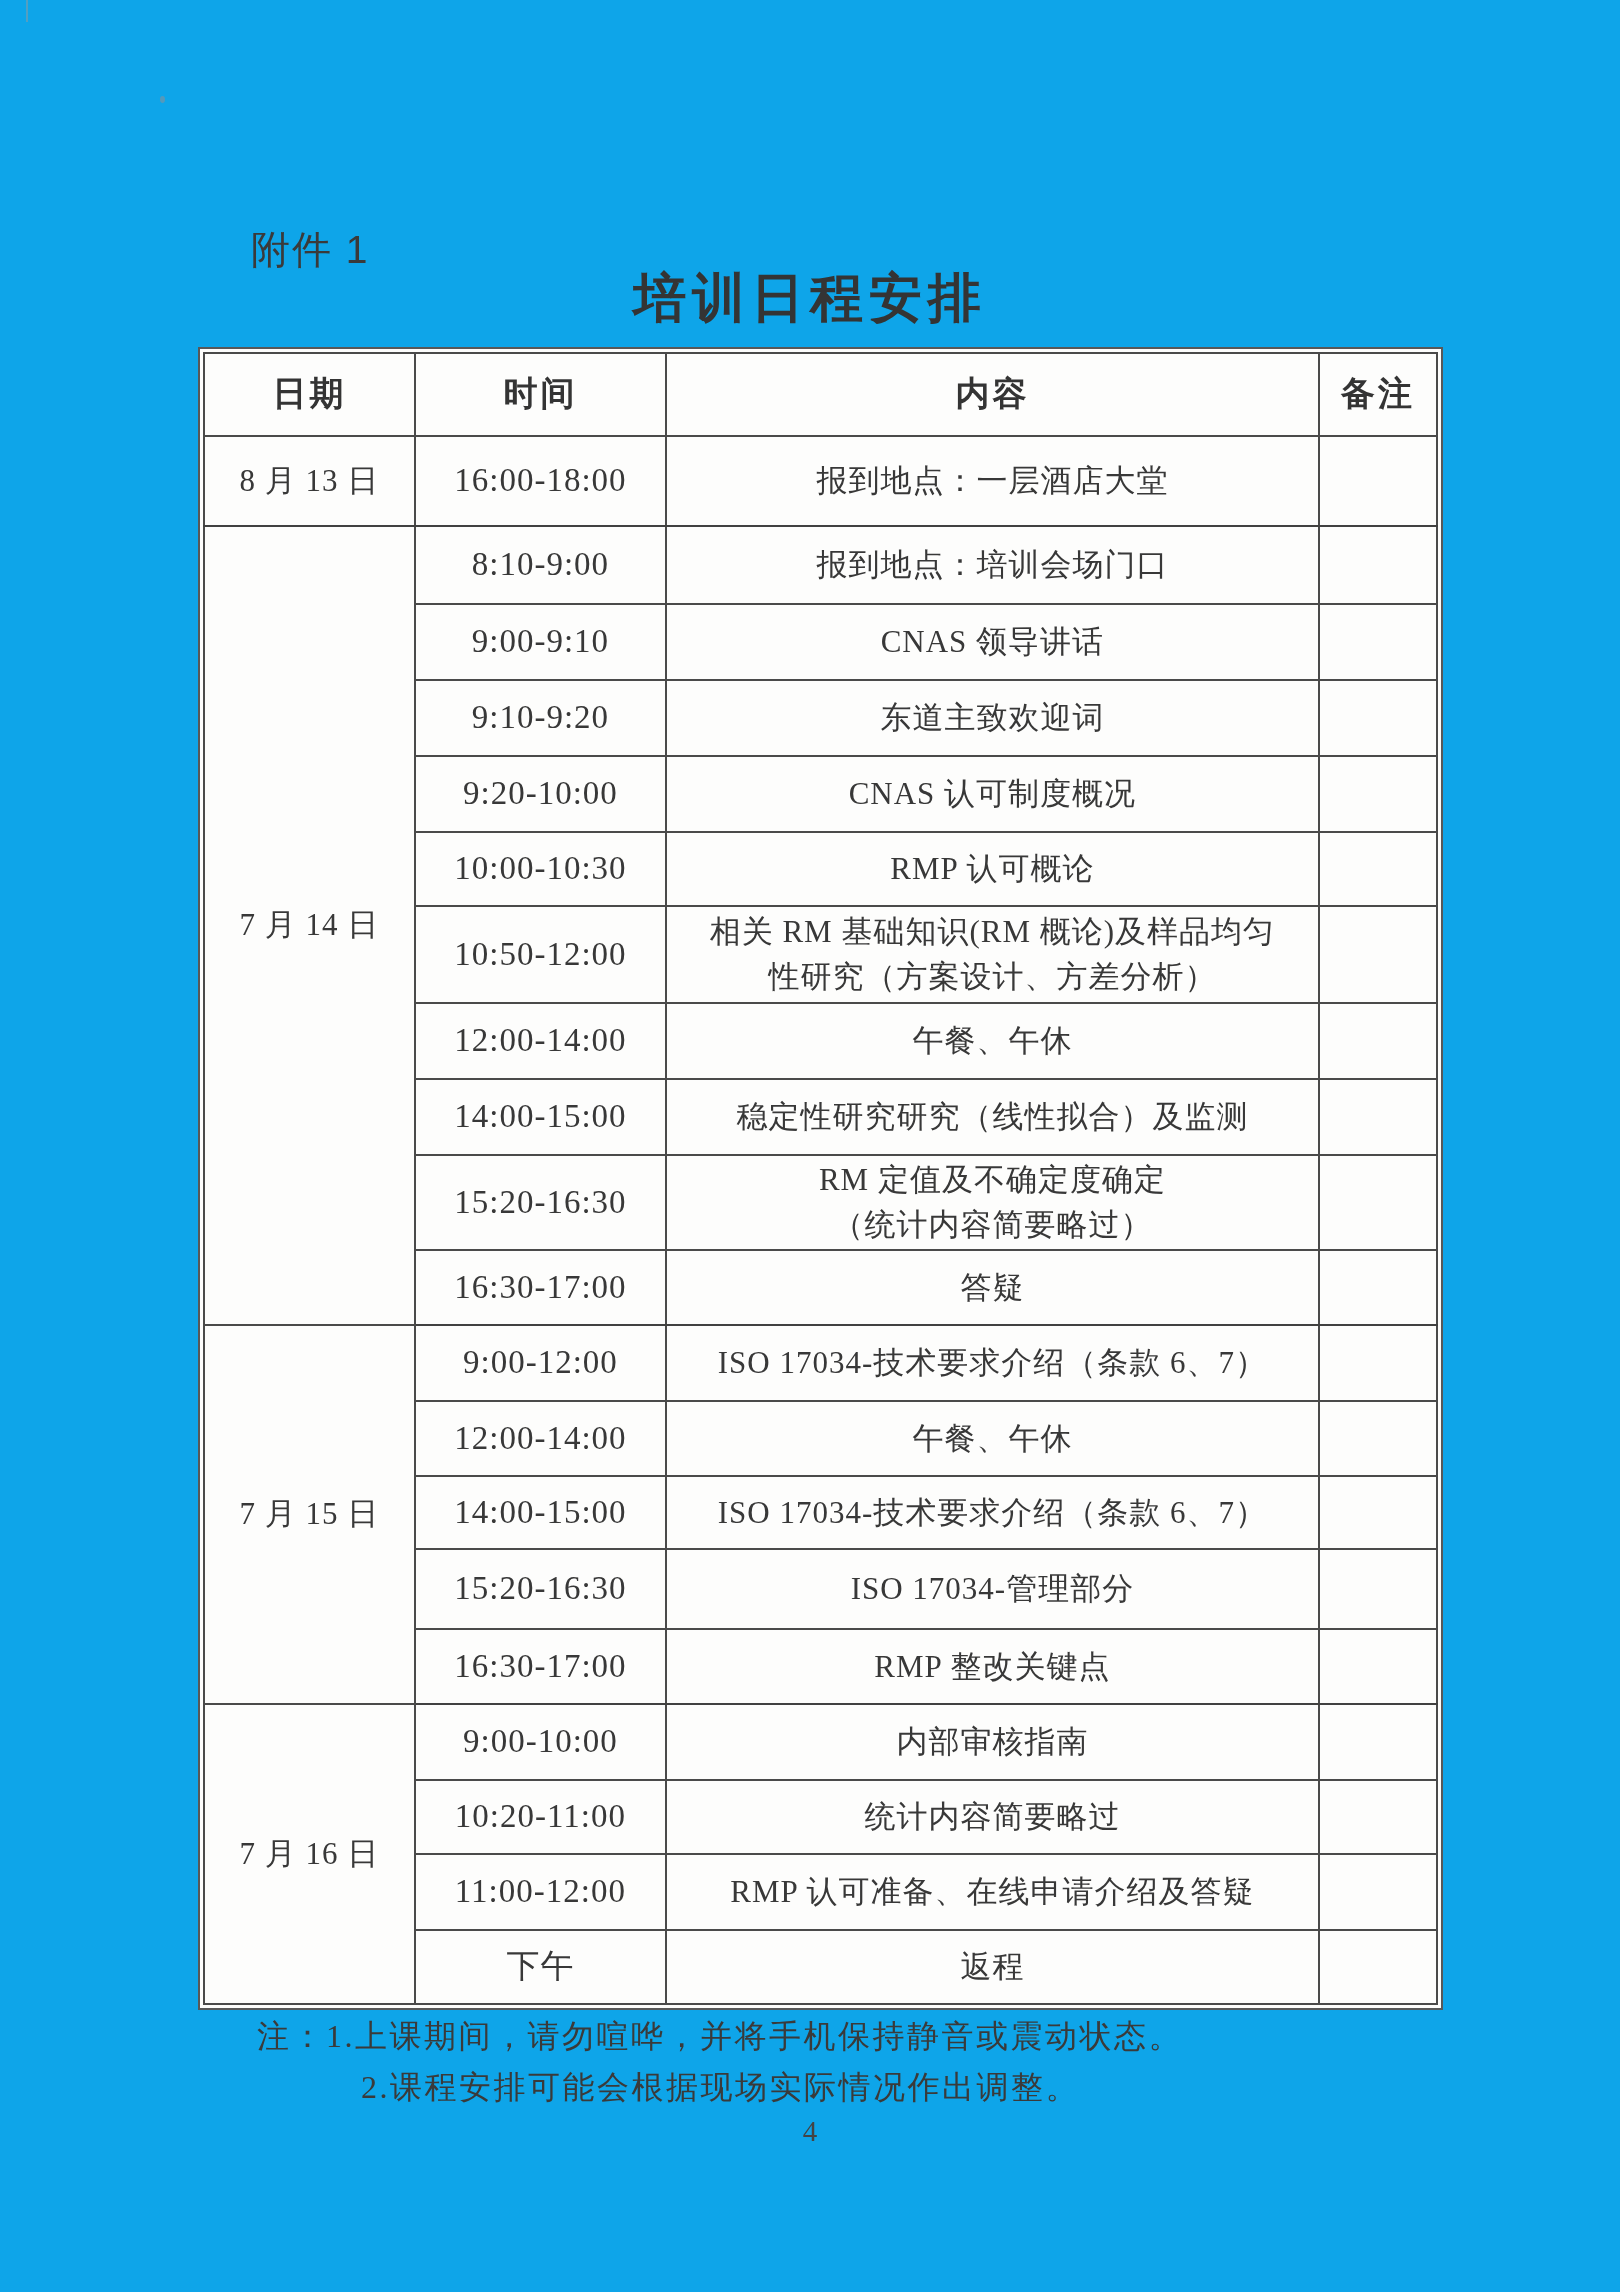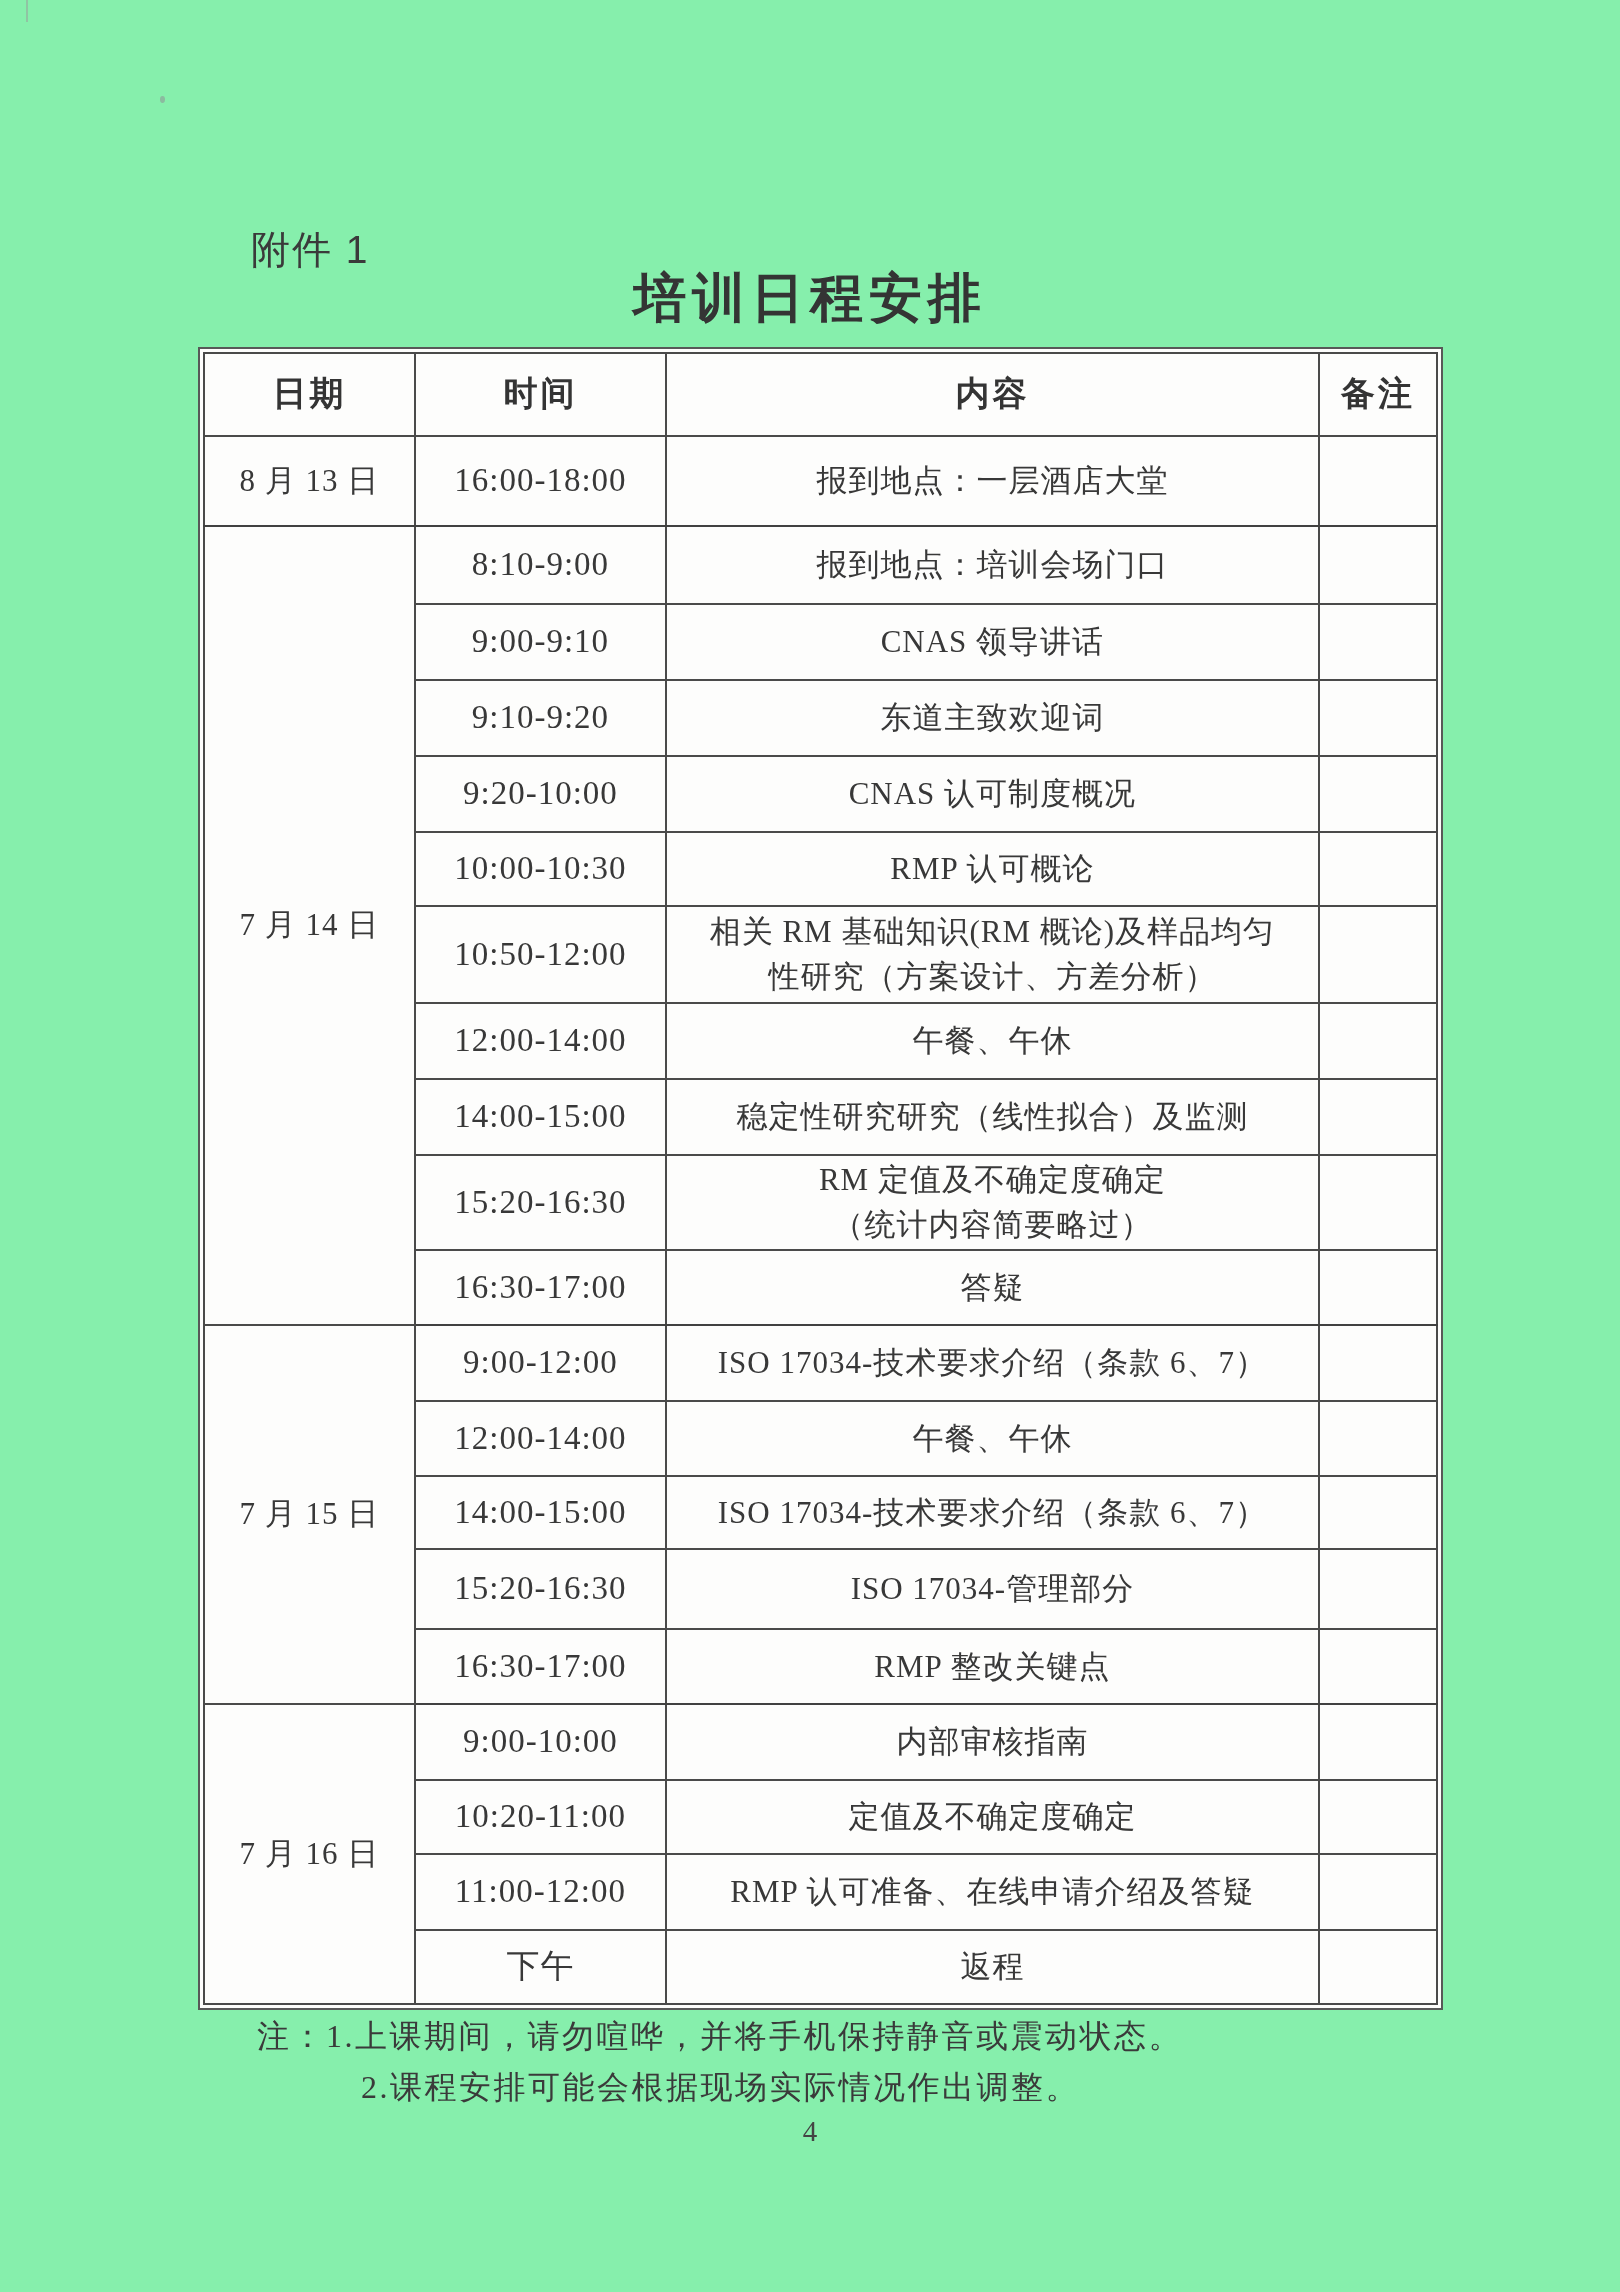--- a/index.html
+++ b/index.html
@@ -1,19 +1,19 @@
 <!DOCTYPE html>
 <html><head>
 <meta charset="utf-8">
 <style>
   html,body{margin:0;padding:0;background:#e8e8e8;}
   .page{
     position:relative;
     width:1620px;height:2293px;
-    background:#86efac;
+    background:#0ea5e9;
     overflow:hidden;
     color:#333;
     font-family:"Liberation Serif","DejaVu Serif",serif;
   }
   .attachment{
     position:absolute;left:251px;top:223px;
     font-family:"Liberation Sans","DejaVu Sans",sans-serif;
     font-size:39px;letter-spacing:2px;color:#3a3a3a;
   }
   .doc-title{
@@ -233,21 +233,21 @@
           <td class="c-date" rowspan="4">7 月 16 日</td>
           <td class="c-time">9:00-10:00</td>
           <td class="c-content">
               <div class="cline">内部审核指南</div>
             </td>
           <td></td>
         </tr>
         <tr style="height:74px">
           <td class="c-time">10:20-11:00</td>
           <td class="c-content">
-              <div class="cline">定值及不确定度确定</div>
+              <div class="cline">统计内容简要略过</div>
             </td>
           <td></td>
         </tr>
         <tr style="height:76px">
           <td class="c-time">11:00-12:00</td>
           <td class="c-content">
               <div class="cline">RMP 认可准备、在线申请介绍及答疑</div>
             </td>
           <td></td>
         </tr>

